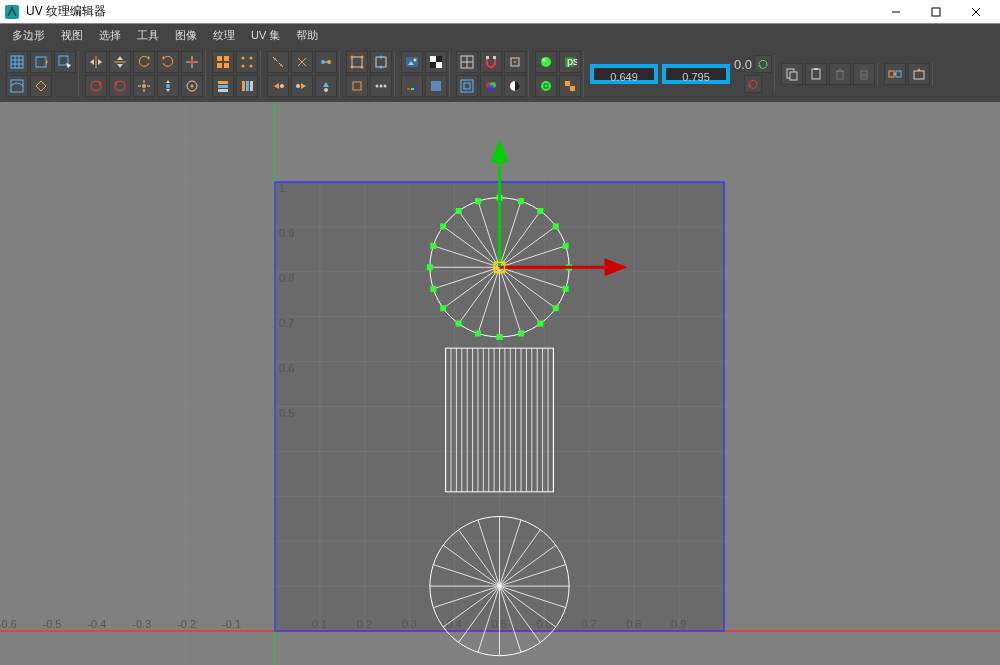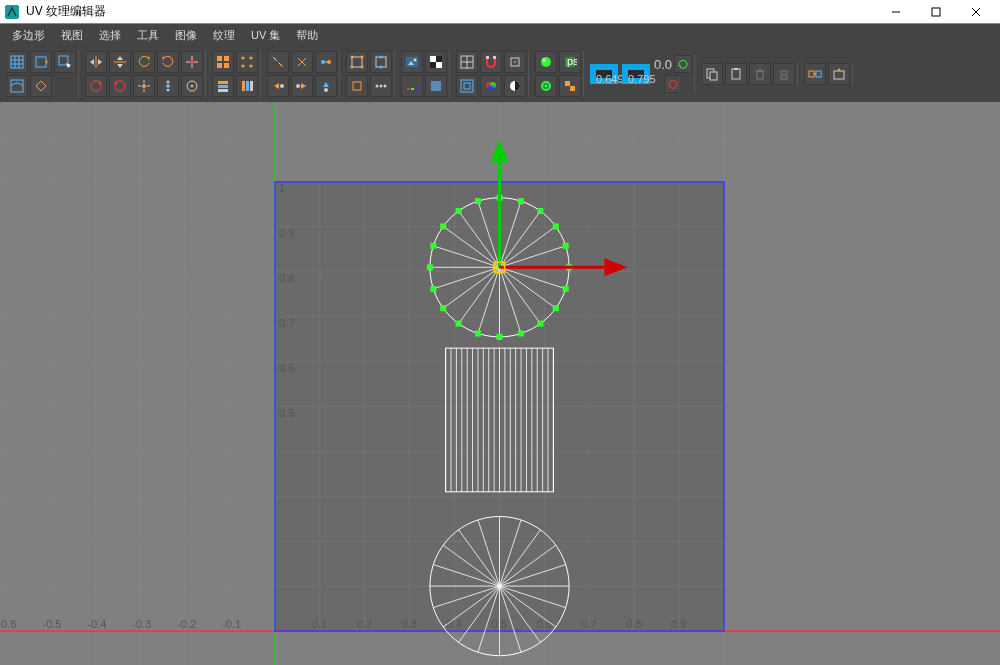--- a/index.html
+++ b/index.html
@@ -10,21 +10,21 @@
 .winbtn{width:40px;height:24px;display:flex;align-items:center;justify-content:center;color:#000;}
 .winbtn svg{width:10px;height:10px;}
 .menubar{height:22px;background:#444;display:flex;align-items:center;padding:0 4px;color:#ddd;}
 .menubar .mitem{padding:0 8px;line-height:22px;cursor:default;}
 .toolbar{height:56px;background:#444;display:flex;align-items:center;padding:2px 4px;gap:4px;flex-wrap:nowrap;}
 .tbgroup{display:flex;flex-direction:column;gap:2px;padding:0 2px;border-right:1px solid #555;}
 .tbrow{display:flex;gap:2px;}
 .tbtn{width:22px;height:22px;background:#4a4a4a;border:1px solid #3a3a3a;display:flex;align-items:center;justify-content:center;color:#ccc;}
 .tbtn svg{width:14px;height:14px;}
 .tbtn.blue svg{color:#5ab7ff;}
-.tval{width:28px;height:20px;background:#2a2a2a;color:#ccc;border:6px solid #0ea5e9;text-align:center;line-height:18px;font-size:11px;}
+.tval{width:68px;height:20px;background:#2a2a2a;color:#ccc;border:4px solid #0ea5e9;text-align:center;line-height:18px;font-size:11px;}
 .sidebar-hint{position:absolute;left:0;top:102px;width:10px;height:560px;background:#3a5a7a;opacity:.3;}
 .viewport{position:absolute;left:0;top:102px;right:0;bottom:0;background:#808080;overflow:hidden;}
 .graph{position:absolute;left:0;top:0;width:1000px;height:563px;}
 </style>
 </head>
 <body>
 
 <div class="titlebar">
   <span class="logo">
     <svg viewBox="0 0 16 16">

